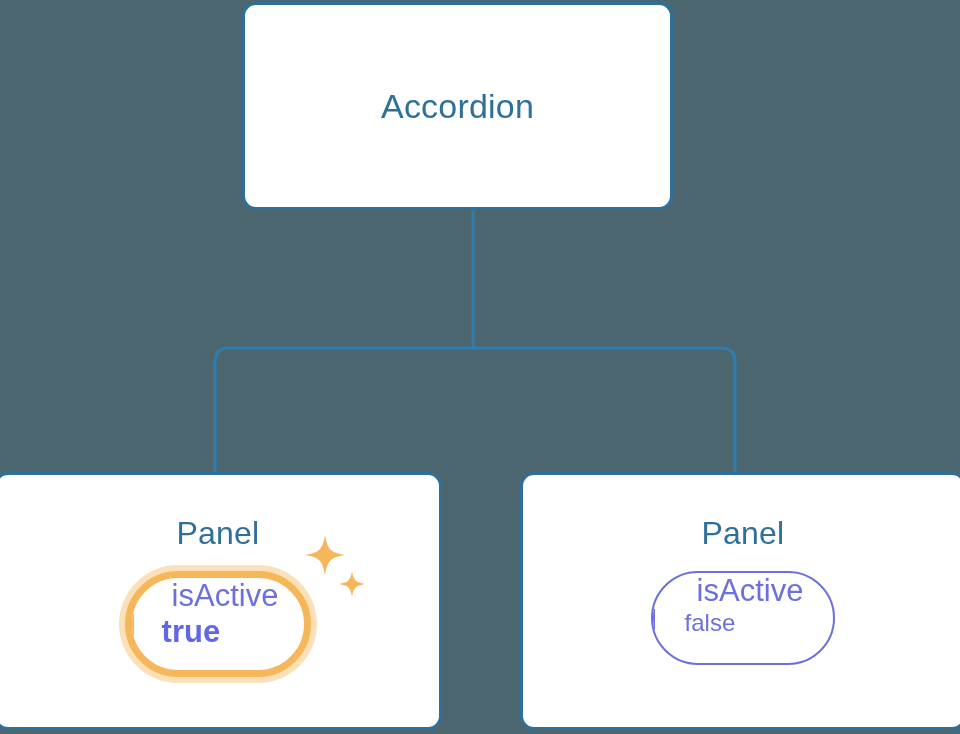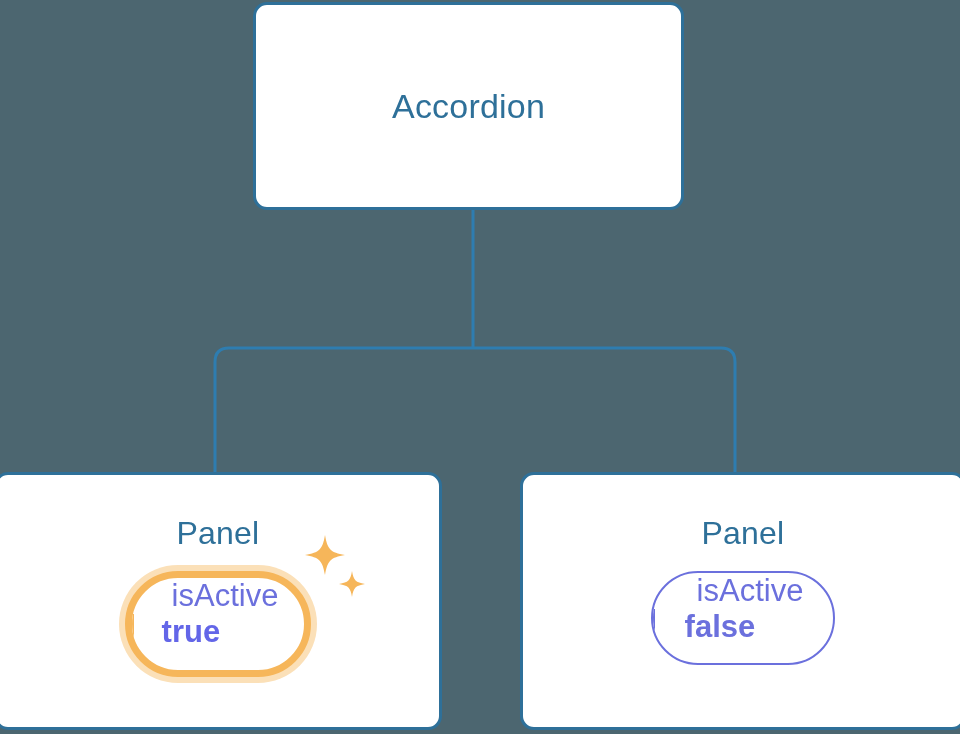--- a/index.html
+++ b/index.html
@@ -46,21 +46,21 @@
     color: #2e7099;
     font-size: 34px;
     line-height: 1;
     font-weight: 400;
     letter-spacing: 0.2px;
     white-space: nowrap;
   }
 
   
   #node-accordion {
-    left: 253px;
+    left: 242px;
     top: 2px;
     width: 431px;
     height: 208px;
     justify-content: center;
   }
 
   
   .panel-node {
     height: 258px;
     padding-top: 42px;
@@ -113,23 +113,23 @@
   }
   .pill-plain .pill-key {
     padding: 0 30px 0 44px;
     font-size: 31px;
     color: #6b70dd;
     font-weight: 400;
   }
   .pill-plain .pill-val {
     border-left: 2px solid #6b70dd;
     padding: 0 44px 0 30px;
-    font-size: 31px;
+    font-size: 24px;
     color: #6b70dd;
-    font-weight: 700;
+    font-weight: 400;
   }
 
   
   .pill-highlight {
     border: 7px solid #f6b65a;
     height: 106px;
     box-shadow: 0 0 0 6px #fbe0b8;
   }
   .pill-highlight .pill-key {
     padding: 0 26px 0 40px;

